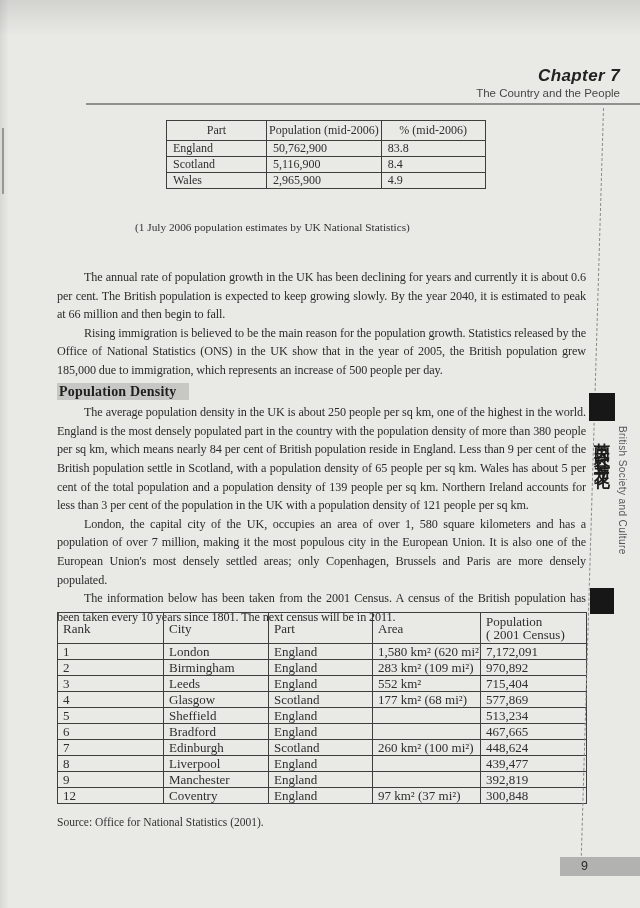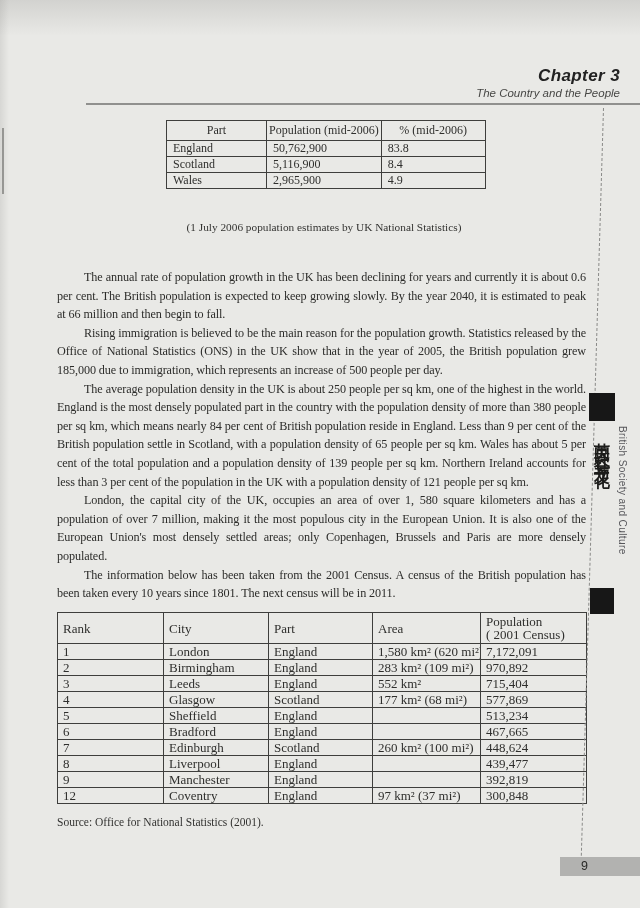--- a/index.html
+++ b/index.html
@@ -12,31 +12,31 @@
     background:linear-gradient(rgba(120,120,118,.20),rgba(120,120,118,0));}
   .shade-left{position:absolute;left:0;top:0;bottom:0;width:9px;
     background:linear-gradient(90deg,rgba(120,120,118,.16),rgba(120,120,118,0));}
   .edge-streak{position:absolute;left:2px;top:128px;width:2px;height:66px;
     background:rgba(80,80,78,.5);filter:blur(.4px);}
 
   
   .chapter-header{position:absolute;top:66px;right:20px;text-align:right;
     font-family:"Liberation Sans",sans-serif;}
   .chapter-title{font-size:17px;font-weight:bold;font-style:italic;color:#222;letter-spacing:.4px;}
-  .chapter-subtitle{font-size:11.5px;font-style:italic;color:#474745;margin-top:1px;}
+  .chapter-subtitle{font-size:11.5px;color:#474745;margin-top:1px;}
   .header-rule{position:absolute;left:86px;right:0;top:103px;height:2px;background:#90908e;}
 
   
   table{border-collapse:collapse;table-layout:fixed;}
   .t1{position:absolute;left:166px;top:120px;font-size:12px;}
   .t1 th,.t1 td{border:1px solid #3e3e3c;font-weight:normal;white-space:nowrap;
     overflow:hidden;line-height:13px;height:13px;}
   .t1 th{text-align:center;padding:3px 2px;}
   .t1 td{text-align:left;padding:1px 6px;}
-  .t1-caption{position:absolute;left:135px;top:221px;width:378px;text-align:center;
+  .t1-caption{position:absolute;left:135px;top:221px;width:378px;
     font-size:11.3px;color:#333331;}
 
   
   .body{position:absolute;left:57px;top:236px;width:529px;text-align:justify;
     font-size:12.2px;line-height:18.6px;letter-spacing:-0.1px;color:#2c2c2a;margin-top:32px;}
   .body p{margin:0;text-indent:27px;}
   .density-heading{margin:3px 0 2px;font-size:14px;font-weight:bold;letter-spacing:.2px;color:#1f1f1d;}
   .density-heading .hl{background:#c7c7c4;padding:1px 12px 1px 2px;}
 
   
@@ -69,21 +69,21 @@
 </style>
 </head>
 <body>
 
 <div class="page">
   <div class="shade-top"></div>
   <div class="shade-left"></div>
   <div class="edge-streak"></div>
 
   <div class="chapter-header">
-    <div class="chapter-title">Chapter 3</div>
+    <div class="chapter-title">Chapter 7</div>
     <div class="chapter-subtitle">The Country and the People</div>
   </div>
   <div class="header-rule"></div>
 
   <table class="t1">
     <colgroup>
         <col style="width:100px">
         <col style="width:112px">
         <col style="width:104px">
       </colgroup>
@@ -110,20 +110,21 @@
           <td>2,965,900</td>
           <td>4.9</td>
         </tr>
       </tbody>
   </table>
   <div class="t1-caption">(1 July 2006 population estimates by UK National Statistics)</div>
 
   <div class="body">
     <p>The annual rate of population growth in the UK has been declining for years and currently it is about 0.6 per cent. The British population is expected to keep growing slowly. By the year 2040, it is estimated to peak at 66 million and then begin to fall.</p>
     <p>Rising immigration is believed to be the main reason for the population growth. Statistics released by the Office of National Statistics (ONS) in the UK show that in the year of 2005, the British population grew 185,000 due to immigration, which represents an increase of 500 people per day.</p>
+    <h2 class="density-heading"><span class="hl">Population Density</span></h2>
     <p>The average population density in the UK is about 250 people per sq km, one of the highest in the world. England is the most densely populated part in the country with the population density of more than 380 people per sq km, which means nearly 84 per cent of British population reside in England. Less than 9 per cent of the British population settle in Scotland, with a population density of 65 people per sq km. Wales has about 5 per cent of the total population and a population density of 139 people per sq km. Northern Ireland accounts for less than 3 per cent of the population in the UK with a population density of 121 people per sq km.</p>
     <p>London, the capital city of the UK, occupies an area of over 1, 580 square kilometers and has a population of over 7 million, making it the most populous city in the European Union. It is also one of the European Union's most densely settled areas; only Copenhagen, Brussels and Paris are more densely populated.</p>
     <p>The information below has been taken from the 2001 Census. A census of the British population has been taken every 10 years since 1801. The next census will be in 2011.</p>
   </div>
 
   <table class="t2">
     <colgroup>
         <col style="width:106px">
         <col style="width:105px">
         <col style="width:104px">

